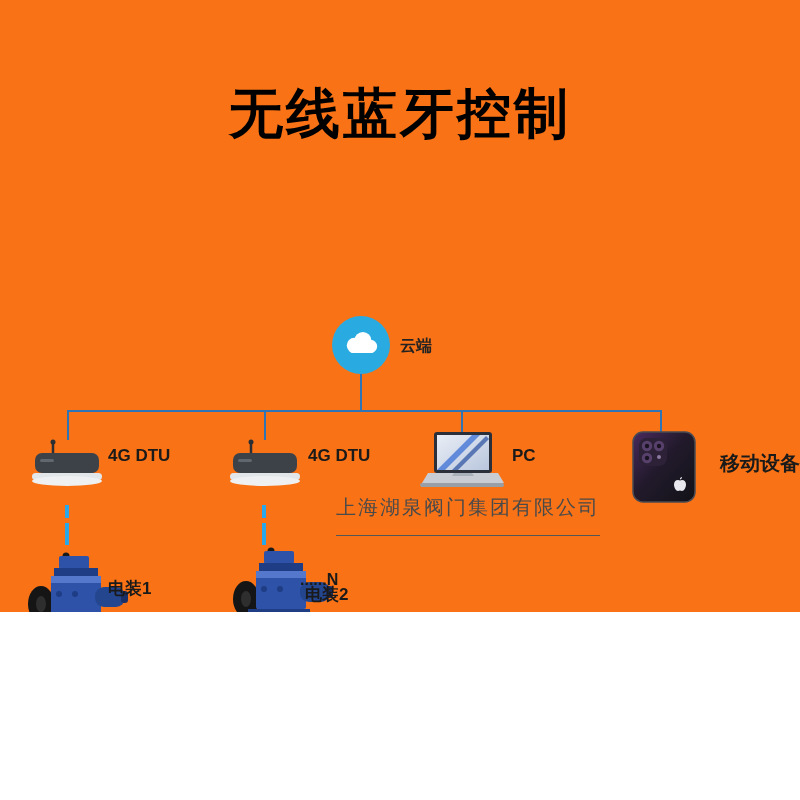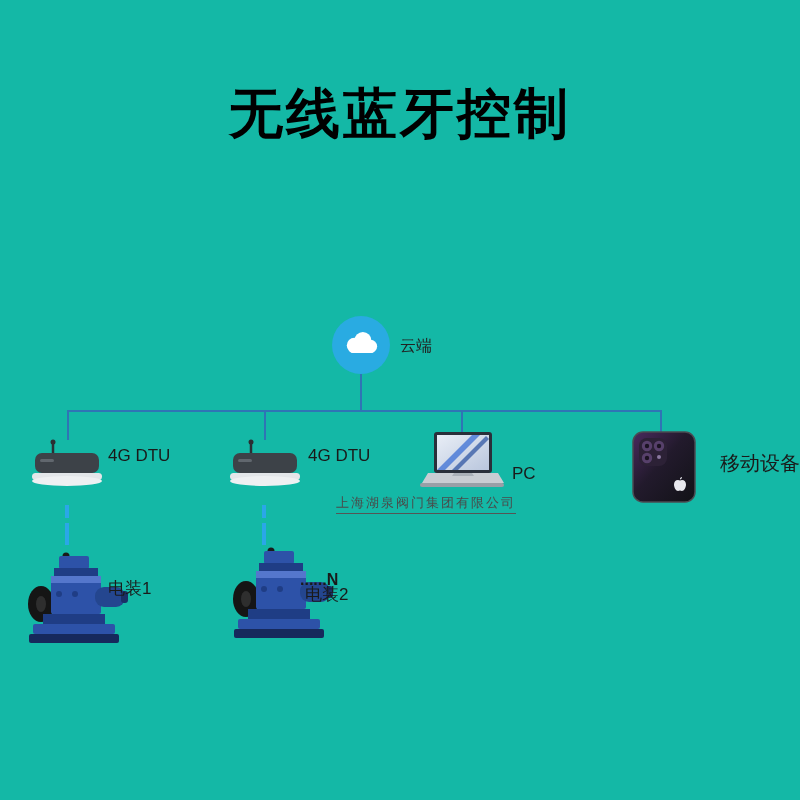--- a/index.html
+++ b/index.html
@@ -1,22 +1,22 @@
 <!DOCTYPE html>
 <html><head>
 <meta charset="utf-8">
 <style>
   * { margin: 0; padding: 0; box-sizing: border-box; }
   html, body { background: #ffffff; }
   body { font-family: "Liberation Sans", sans-serif; }
   .canvas {
     position: relative;
     width: 800px;
-    height: 800px;
-    background: #14b8a6;
+    height: 612px;
+    background: #f97316;
     overflow: hidden;
   }
   .title {
     position: absolute;
     top: 78px;
     left: 0;
     width: 100%;
     text-align: center;
     font-size: 54px;
     font-weight: 900;
@@ -27,49 +27,49 @@
     position: absolute;
     background: #2f74b5;
   }
   .blue-connector {
     position: absolute;
     background: #2aa7e8;
   }
   .node-label {
     position: absolute;
     font-size: 17px;
-    font-weight: 400;
+    font-weight: 700;
     color: #1a1a1a;
     white-space: nowrap;
   }
   .cloud-label {
     position: absolute;
     font-size: 16px;
-    font-weight: 400;
+    font-weight: 700;
     color: #222;
     white-space: nowrap;
   }
   .cloud-circle {
     position: absolute;
     width: 58px;
     height: 58px;
     border-radius: 50%;
     background: #29abe2;
     display: flex;
     align-items: center;
     justify-content: center;
   }
   .dev { position: absolute; }
   .watermark {
     position: absolute;
-    font-size: 13px;
+    font-size: 20px;
     color: #4a4a4a;
     letter-spacing: 2px;
     border-bottom: 1px solid #555;
-    padding-bottom: 1px;
+    padding-bottom: 14px;
     white-space: nowrap;
     text-align: right;
   }
   .sub-label {
     position: absolute;
     font-size: 16px;
     font-weight: 700;
     color: #1a1a1a;
     white-space: nowrap;
   }
@@ -134,21 +134,21 @@
       </defs>
       <rect x="14" y="2" width="58" height="41" rx="3" fill="#2a2f3a"></rect>
       <rect x="17" y="5" width="52" height="35" fill="url(#scr)"></rect>
       <path d="M17 40 L52 5 L60 5 L25 40 Z" fill="#3b6fd4" opacity="0.75"></path>
       <path d="M32 40 L66 6 L69 9 L38 40 Z" fill="#274f9e" opacity="0.7"></path>
       <path d="M8 43 L78 43 L84 53 L2 53 Z" fill="#c9cdd3"></path>
       <path d="M34 43 L52 43 L54 46 L32 46 Z" fill="#aab0b8"></path>
       <rect x="0" y="53" width="84" height="4" rx="2" fill="#999fa7"></rect>
     </svg>
   </div>
-  <div class="node-label" style="left:512px; top:464px;">PC</div>
+  <div class="node-label" style="left:512px; top:446px;">PC</div>
 
   <div class="dev" style="left:631px; top:430px;">
     <svg width="66" height="74" viewBox="0 0 66 74">
       <defs>
         <linearGradient id="ph" x1="0" y1="0" x2="1" y2="1">
           <stop offset="0" stop-color="#4a2a5e"></stop>
           <stop offset="0.45" stop-color="#221a2c"></stop>
           <stop offset="1" stop-color="#121217"></stop>
         </linearGradient>
       </defs>

